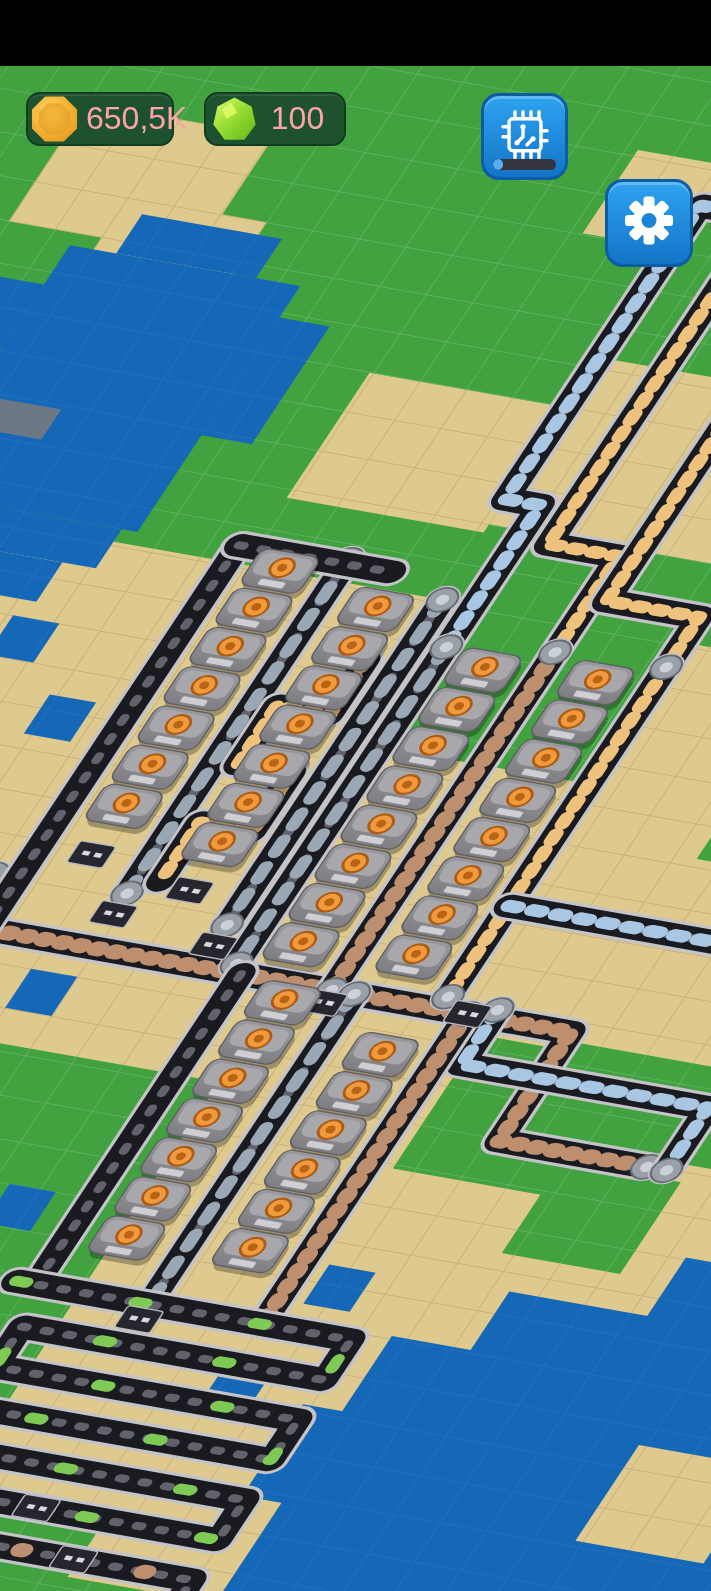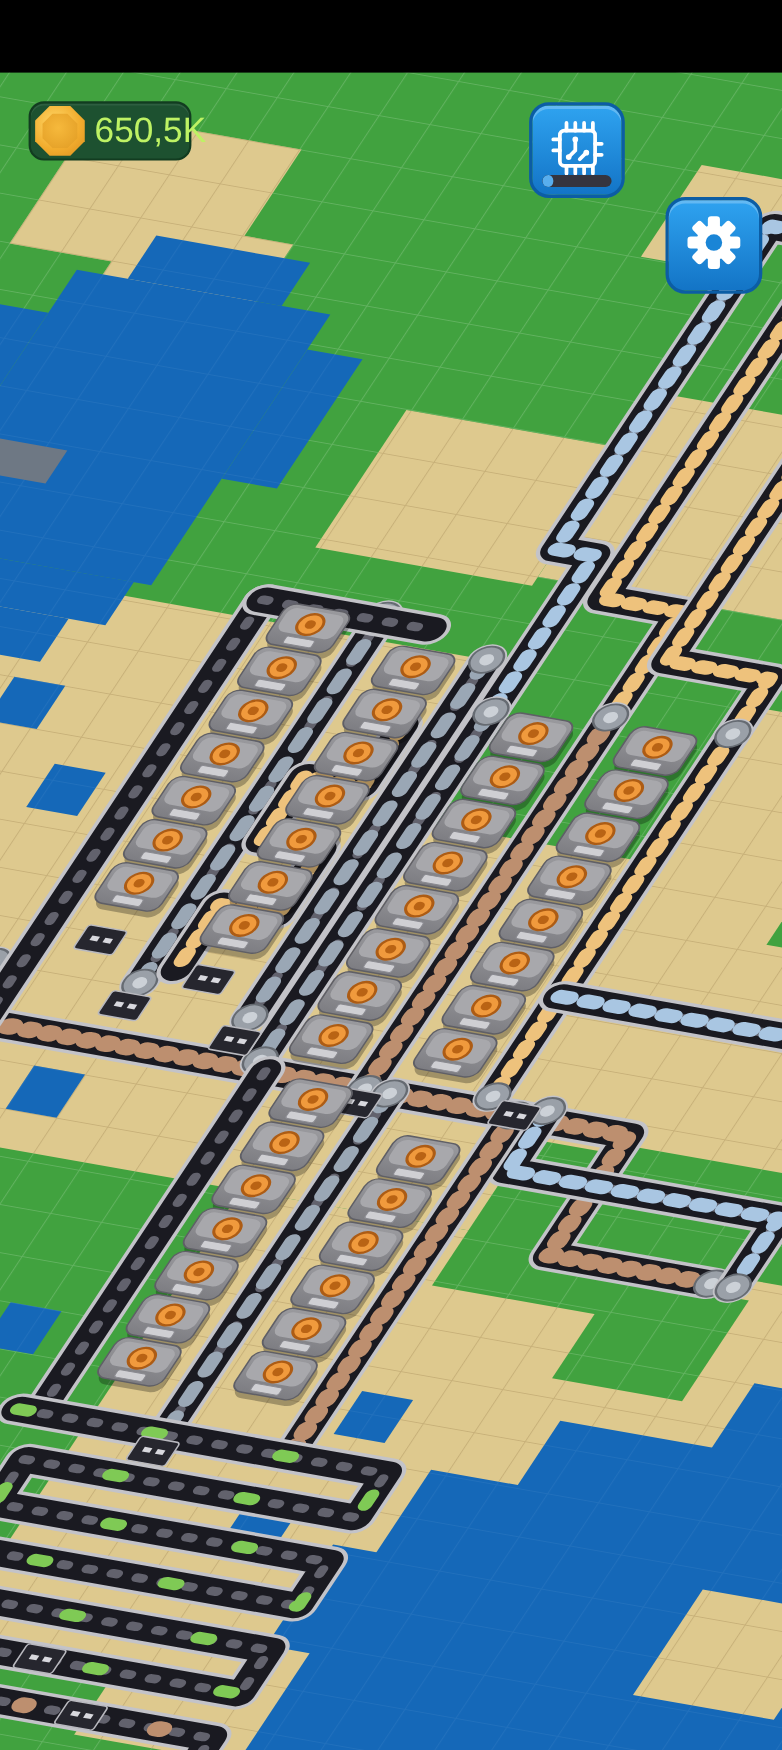--- a/index.html
+++ b/index.html
@@ -4,21 +4,21 @@
 <style>
   html,body{margin:0;padding:0;background:#000;}
   #screen{position:relative;width:711px;height:1591px;overflow:hidden;background:#000;
           font-family:"Liberation Sans",sans-serif;}
   #map-wrap{position:absolute;left:0;top:0;width:711px;height:1591px;}
   #status-bar{position:absolute;left:0;top:0;width:711px;height:66px;background:#000;z-index:5;}
   .hud{position:absolute;z-index:6;}
   .badge{display:flex;align-items:center;height:54px;background:#1d5130;
          border:2px solid #123c20;border-radius:14px;box-shadow:inset 0 2px 0 rgba(255,255,255,.08);
          box-sizing:border-box;}
-  .badge .val{color:#bef264;font-size:32px;line-height:1;padding:0 14px 2px 8px;white-space:nowrap;text-align:right;}
+  .badge .val{color:#fca5a5;font-size:32px;line-height:1;padding:0 14px 2px 8px;white-space:nowrap;text-align:right;}
   #coin-badge{left:26px;top:92px;width:148px;}
   #gem-badge{left:204px;top:92px;width:142px;}
   .coin{width:47px;height:47px;margin-left:3px;flex:0 0 auto;
         background:radial-gradient(circle at 40% 35%,#ffd96a,#f2ad2e 55%,#d98b1d);
         clip-path:polygon(30% 2%,70% 2%,98% 30%,98% 70%,70% 98%,30% 98%,2% 70%,2% 30%);
         position:relative;}
   .coin:before{content:"";position:absolute;inset:7px;
         background:radial-gradient(circle at 45% 40%,#f6b93c,#e09a22);
         clip-path:polygon(30% 2%,70% 2%,98% 30%,98% 70%,70% 98%,30% 98%,2% 70%,2% 30%);}
   .gem{width:45px;height:45px;margin-left:6px;flex:0 0 auto;position:relative;
@@ -639,20 +639,24 @@
           </g>
         </g>
       </svg></div>
   <div id="status-bar"></div>
 
   <div class="hud badge" id="coin-badge">
     <div class="coin"></div>
     <div class="val" style="margin-left:auto">650,5K</div>
   </div>
 
+  <div class="hud badge" id="gem-badge">
+    <div class="gem"></div>
+    <div class="val" style="margin:0 auto">100</div>
+  </div>
 
   <button class="hud sq-btn" id="research-btn">
     <svg width="56" height="56" viewBox="0 0 56 56">
       <g stroke="#fff" stroke-width="3.4" fill="none" stroke-linecap="round">
         <rect x="12" y="12" width="32" height="32" rx="4"></rect>
         <path d="M18 12V5 M26 12V5 M34 12V5 M42 12V5"></path>
         <path d="M18 44v7 M26 44v7 M34 44v7 M42 44v7"></path>
         <path d="M12 20H6 M12 30H6 M44 24h6 M44 34h6"></path>
         <path d="M20 36l6-6v-8 M30 38l6-6"></path>
       </g>

